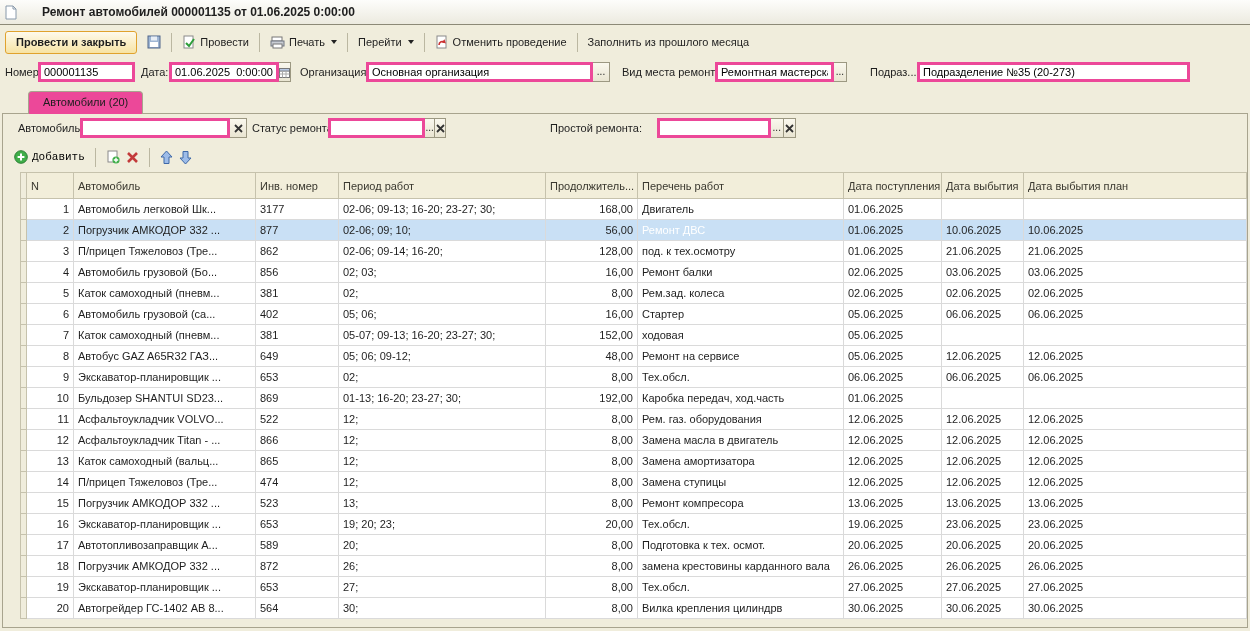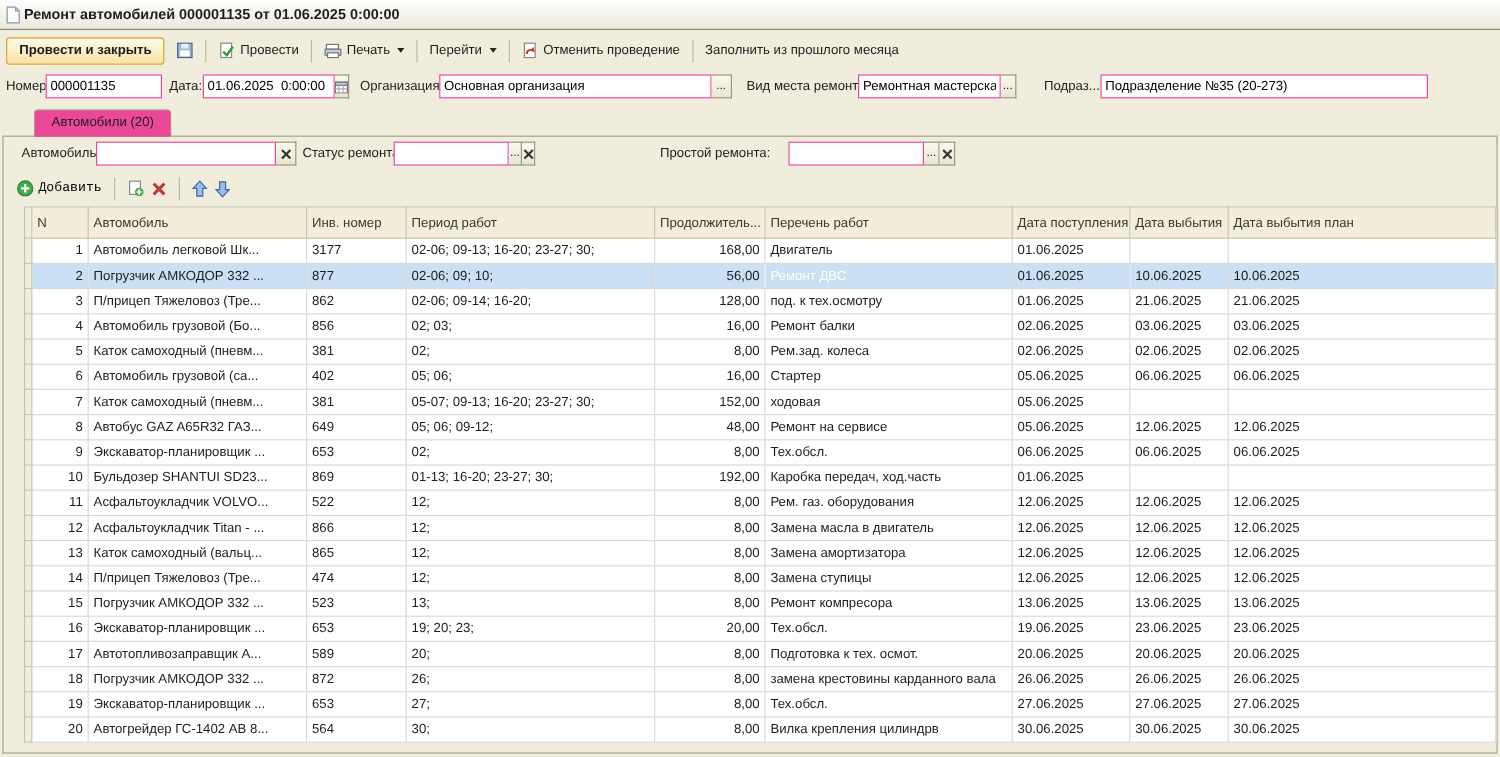--- a/index.html
+++ b/index.html
@@ -9,21 +9,21 @@
     font-size:11px; color:#1e1e1e;
     background:#F0EDDC; position:relative; overflow:hidden;
   }
   
   .titlebar {
     position:absolute; left:0; top:0; width:1250px; height:25px;
     background:linear-gradient(#FDFDFB,#ECEADF);
     border-bottom:1px solid #8C8977;
     display:flex; align-items:center; padding-left:4px;
   }
-  .titlebar .ttl { font-weight:bold; font-size:12px; margin-left:2px;text-align:center; }
+  .titlebar .ttl { font-weight:bold; font-size:12px; margin-left:24px;text-align:center; }
   
   .toolbar {
     position:absolute; left:0; top:26px; width:1250px; height:32px;
     display:flex; align-items:center; padding-left:5px;
   }
   .tbtn {
     display:inline-flex; align-items:center; gap:4px;
     background:transparent; border:1px solid transparent;
     font-family:inherit; font-size:11px; color:#1e1e1e;
     padding:3px 5px; height:23px; cursor:default; white-space:nowrap;
@@ -39,21 +39,21 @@
     border-right:3px solid transparent; border-top:4px solid #222;
     display:inline-block; margin-left:2px;
   }
   
   .fieldlabel { position:absolute; top:66px; white-space:nowrap; }
   .fld {
     position:absolute; top:62px; height:20px;
     display:flex; align-items:stretch;
   }
   .fld input {
-    flex:1 1 auto; min-width:0; border:1px solid #ec4899; background:#fff;
+    flex:1 1 auto; min-width:0; border:3px solid #ec4899; background:#fff;
     font-family:inherit; font-size:11px; padding:0 3px; height:20px;
   }
   .inbtn {
     width:17px; height:20px; border:1px solid #9C9882; border-left:none;
     background:linear-gradient(#FAF8EE,#E9E5D2);
     display:flex; align-items:center; justify-content:center;
     font-size:10px; line-height:1; cursor:default;
   }
   
   .tab {

